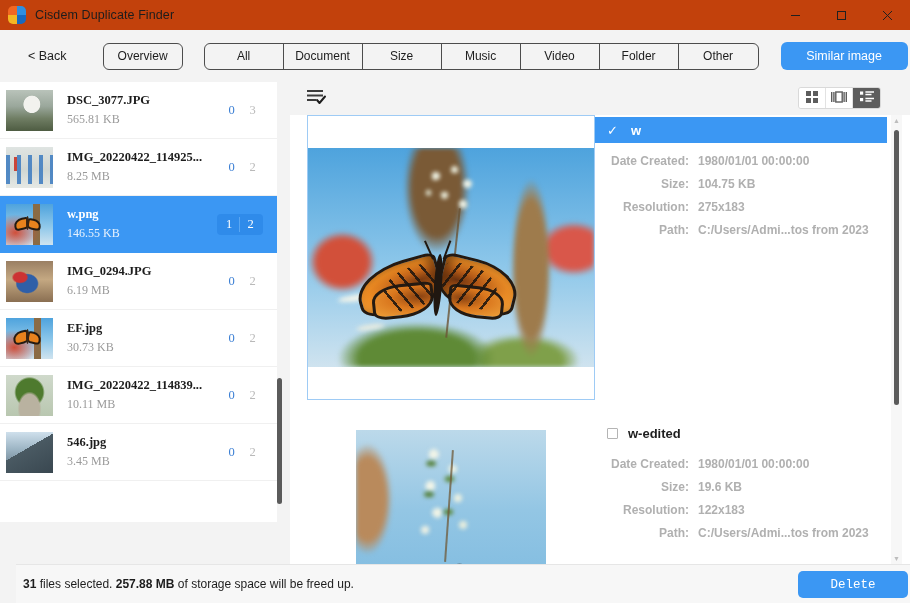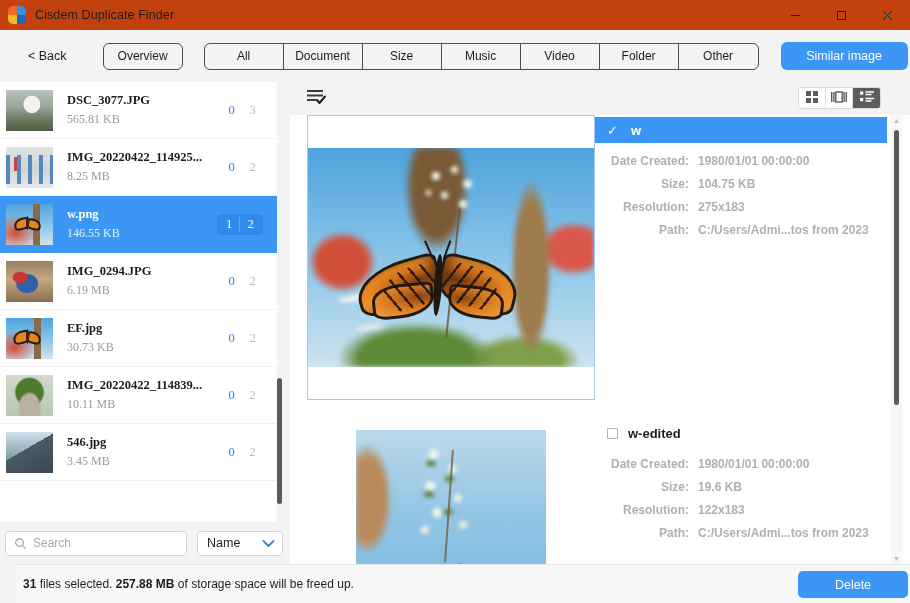--- a/index.html
+++ b/index.html
@@ -285,21 +285,21 @@
   }
   .status-text {
     margin-left: 7px; font-size: 12px; color: #1d1d1d;
   }
   .status-text b { font-weight: 700; }
   .delete-btn {
     position: absolute; right: 18px; top: 6px;
     width: 110px; height: 27px;
     background: #3b97f3; border-radius: 5px;
     color: #ffffff; font-size: 12.5px;
-    display: flex; align-items: center; justify-content: center;
+    display: flex; align-items: center; justify-content: center; font-family: Liberation Mono, monospace;
   }
 
   
   .sky { position:absolute; inset:0; background:linear-gradient(#4ea3dd,#8fc8ea 55%,#cfe3ef); }
   .blur { filter: blur(2px); }
   .bfly-body { position:absolute; background:#3a2513; border-radius:50%; }
   .wing { position:absolute; background:#e8821d; border:2px solid #231a12; }
 </style>
 </head>
 <body>
@@ -467,39 +467,20 @@
           <span class="badge dim">2</span>
         </div>
       </div>
 
     </div>
     <div class="sb-track">
       <div class="sb-thumb" style="top:296px;height:126px;"></div>
     </div>
   </div>
 
-  <div class="searchbar">
-    <div class="search-wrap">
-      <span style="margin-left:8px;display:flex;">
-        <svg width="13" height="13" viewBox="0 0 13 13">
-            <circle cx="5.5" cy="5.5" r="3.8" fill="none" stroke="#9a9a9a" stroke-width="1.2"></circle>
-            <line x1="8.4" y1="8.4" x2="11.6" y2="11.6" stroke="#9a9a9a" stroke-width="1.2"></line>
-          </svg>
-      </span>
-      <input class="search-input" type="text" value="" placeholder="Search" style="">
-    </div>
-    <div class="sort-select">
-      <span>Name</span>
-      <span style="display:flex;">
-        <svg width="13" height="9" viewBox="0 0 13 9">
-            <polyline points="1.5,2 6.5,7 11.5,2" fill="none" stroke="#3b7fd4" stroke-width="1.8" stroke-linecap="round" stroke-linejoin="round"></polyline>
-          </svg>
-      </span>
-    </div>
-  </div>
 
   <div class="content">
 
     <div class="content-head">
       <div class="selectall-icon">
         <svg width="22" height="18" viewBox="0 0 22 18">
           <line x1="1" y1="3" x2="17" y2="3" stroke="#3c3c3c" stroke-width="2"></line>
           <line x1="1" y1="7.5" x2="17" y2="7.5" stroke="#3c3c3c" stroke-width="2"></line>
           <line x1="1" y1="12" x2="10" y2="12" stroke="#3c3c3c" stroke-width="2"></line>
           <polyline points="11,12 13.5,15 19,8.5" fill="none" stroke="#1d1d1d" stroke-width="2" stroke-linecap="round" stroke-linejoin="round"></polyline>

